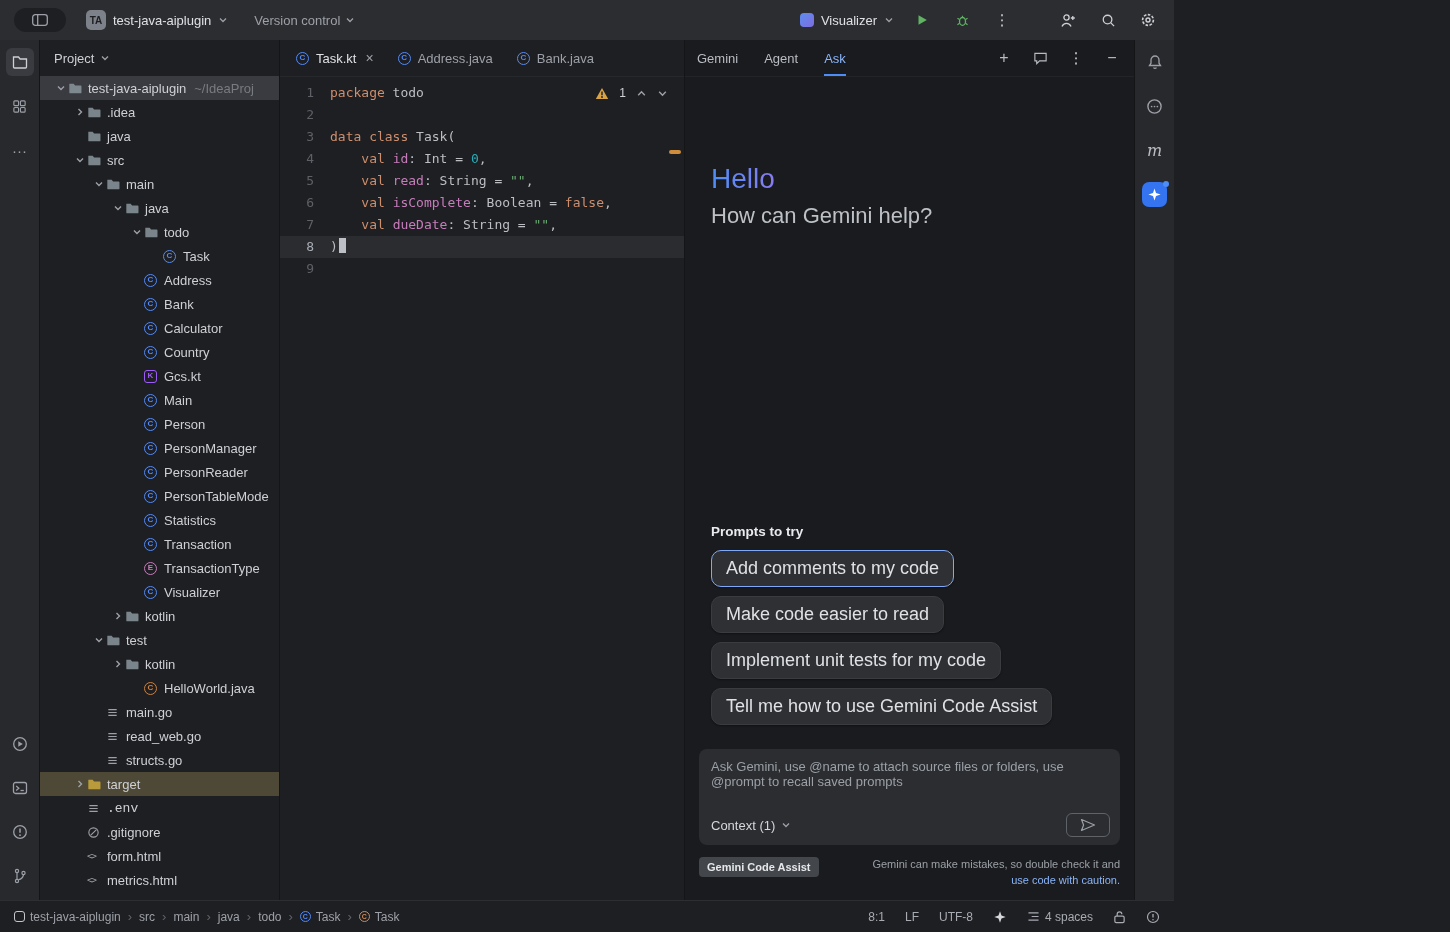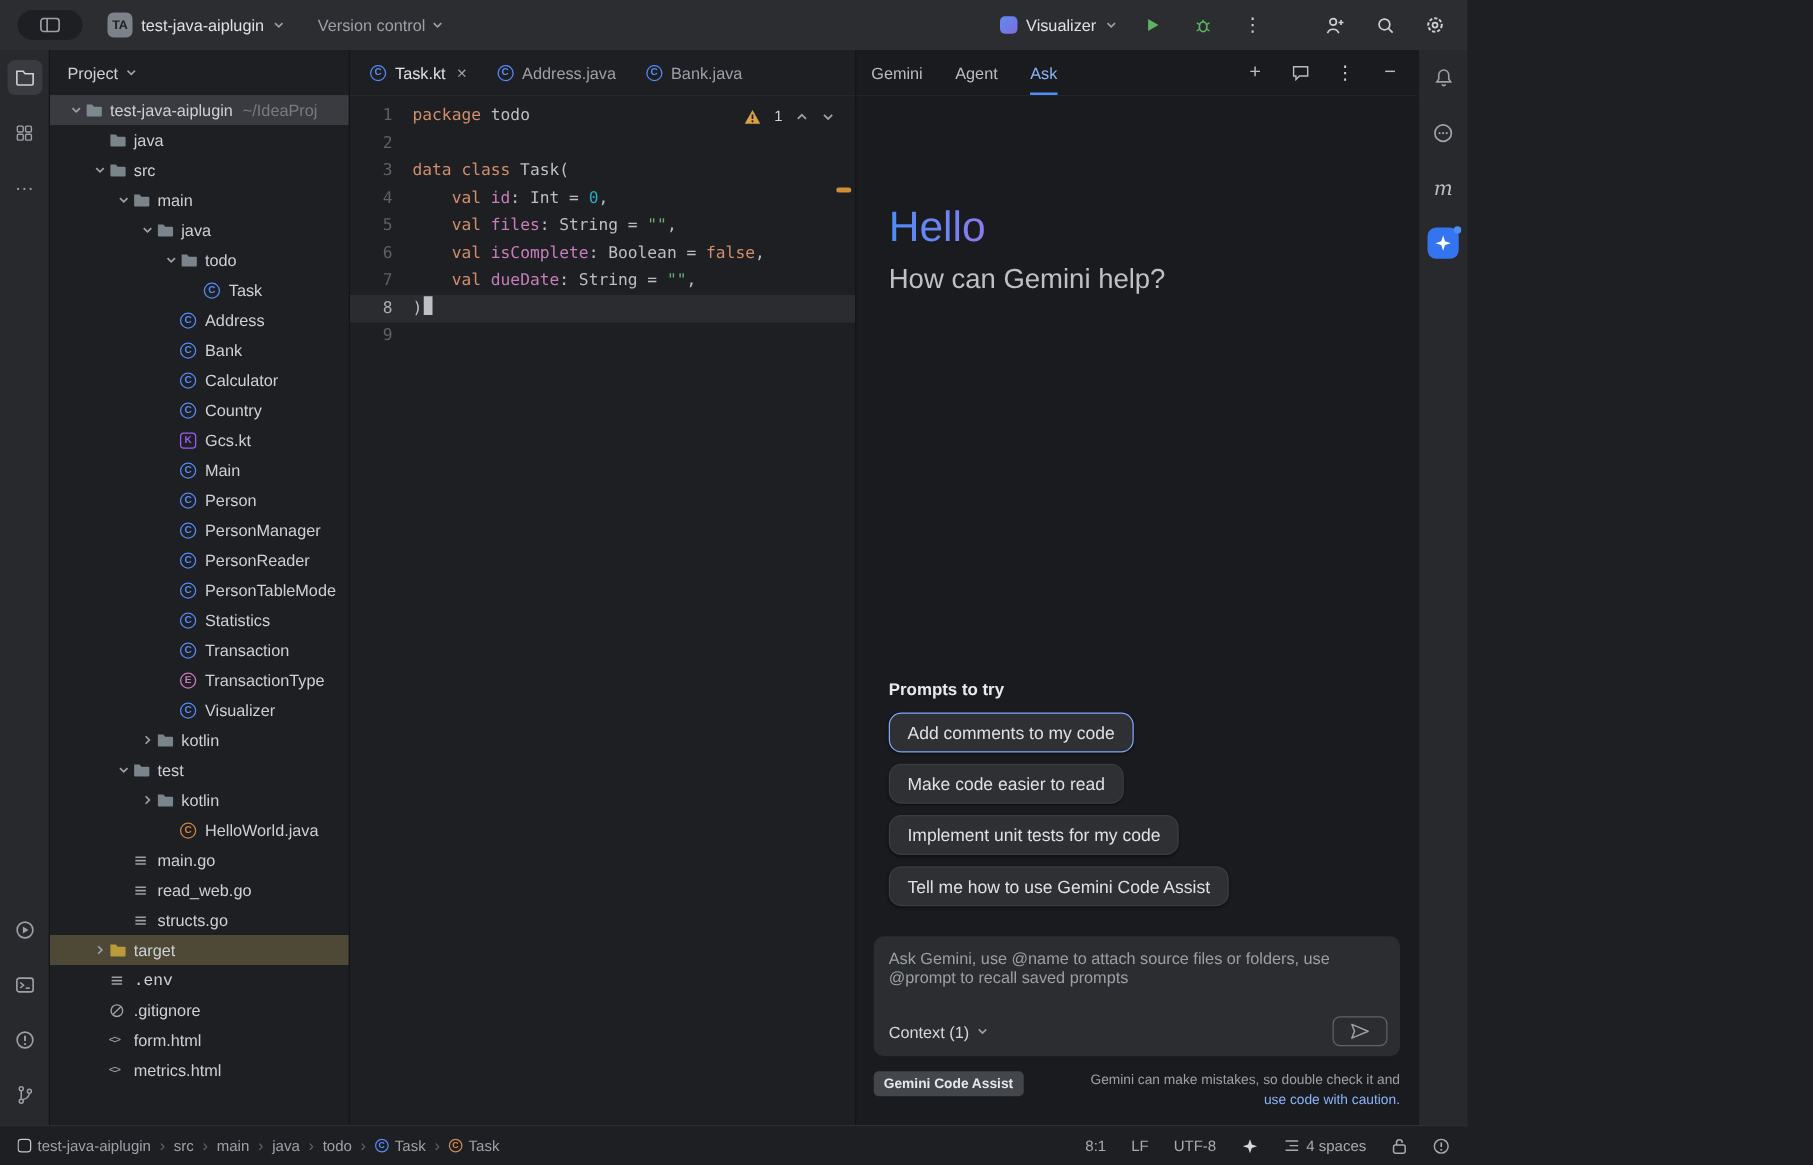--- a/index.html
+++ b/index.html
@@ -80,25 +80,25 @@
 
   
   .gemini-panel { width:450px; flex:0 0 auto; background:#1A1B1E; border-left:1px solid #141517; display:flex; flex-direction:column; min-height:0; }
   .gm-header { height:37px; display:flex; align-items:center; padding:0 12px; gap:26px; flex:0 0 auto; border-bottom:1px solid #232428; }
   .gm-tab { height:100%; display:flex; align-items:center; color:#B9BCC3; cursor:pointer; border-bottom:2px solid transparent; padding-top:2px; }
   .gm-tab.active { color:#8AB4F8; border-bottom-color:#4E8DF7; }
   .gm-header-icons { margin-left:auto; display:flex; align-items:center; gap:16px; color:#B9BCC3; }
   .gm-hicon { cursor:pointer; display:flex; align-items:center; justify-content:center; width:20px; height:20px; font-size:16px; }
   .gm-body { flex:1; display:flex; flex-direction:column; padding:0 14px 12px; min-height:0; }
   .gm-greeting { margin:86px 12px 0; }
-  .gm-hello { font-size:34px; font-weight:500; background:linear-gradient(90deg,#4C8DF6,#8A7CF0); -webkit-background-clip:text; background-clip:text; color:transparent; width:fit-content; }
+  .gm-hello { font-size:28px; font-weight:500; background:linear-gradient(90deg,#4C8DF6,#8A7CF0); -webkit-background-clip:text; background-clip:text; color:transparent; width:fit-content; }
   .gm-sub { margin-top:8px; font-size:22px; color:#BDC1C6; }
   .gm-spacer { flex:1; }
   .gm-prompts-heading { margin:0 12px 2px; font-weight:bold; color:#E8EAED; font-size:13.5px; }
-  .gm-chip { margin:9px 12px 0; width:fit-content; padding:7px 14px; border-radius:10px; background:#2E3034; color:#DFE1E5; font-size:14px; cursor:pointer; border:1px solid #3A3C40; box-shadow:0 1px 2px rgba(0,0,0,.4); }
+  .gm-chip { margin:9px 12px 0; width:fit-content; padding:7px 14px; border-radius:10px; background:#2E3034; color:#DFE1E5; font-size:18px; cursor:pointer; border:1px solid #3A3C40; box-shadow:0 1px 2px rgba(0,0,0,.4); }
   .gm-chip.focused { border:1.5px solid #7FA8F8; }
   .gm-inputbox { margin-top:24px; height:96px; background:#2B2D31; border-radius:8px; position:relative; }
   .gm-inputbox textarea { width:100%; height:56px; background:transparent; border:none; outline:none; resize:none; color:#DFE1E5; font-family:"Liberation Sans",sans-serif; font-size:13px; padding:10px 12px; }
   .gm-inputbox textarea::placeholder { color:#9AA0A6; }
   .gm-input-bottom { position:absolute; left:12px; right:10px; bottom:8px; display:flex; align-items:center; justify-content:space-between; }
   .gm-context { display:flex; align-items:center; gap:6px; color:#D5D7DB; cursor:pointer; }
   .gm-send { width:44px; height:24px; border:1px solid #5F6368; border-radius:6px; display:flex; align-items:center; justify-content:center; cursor:pointer; }
   .gm-footer { margin-top:12px; display:flex; justify-content:space-between; align-items:flex-start; }
   .gm-badge { background:#43464B; color:#E6E8EB; font-size:11px; font-weight:bold; padding:4px 8px; border-radius:4px; }
   .gm-disclaimer { text-align:right; font-size:11px; color:#9AA0A6; line-height:1.4; max-width:270px; }
@@ -252,20 +252,33 @@
             </span>
             <span class="tree-icon-slot">
               <svg width="14" height="14" viewBox="0 0 16 16">
                 <path d="M1.5 3 h5 l1.6 2 h6.4 a.9.9 0 0 1 .9.9 v7.1 a1 1 0 0 1 -1 1 h-11.9 a1 1 0 0 1 -1 -1 z" fill="#87939A" opacity="0.88"></path>
               </svg>
             </span>
             <span class="tree-label">test-java-aiplugin</span>
             <span class="tree-hint">~/IdeaProj</span>
           </div>
           <div class="tree-row" style="padding-left: 32px;">
+            <span class="tree-chev-slot">
+              <svg class="chev-svg rot-90" width="10" height="10" viewBox="0 0 10 10">
+                <path d="M2 3.5 L5 6.5 L8 3.5" fill="none" stroke="#9DA0A8" stroke-width="1.4"></path>
+              </svg>
+            </span>
+            <span class="tree-icon-slot">
+              <svg width="14" height="14" viewBox="0 0 16 16">
+                <path d="M1.5 3 h5 l1.6 2 h6.4 a.9.9 0 0 1 .9.9 v7.1 a1 1 0 0 1 -1 1 h-11.9 a1 1 0 0 1 -1 -1 z" fill="#87939A" opacity="0.88"></path>
+              </svg>
+            </span>
+            <span class="tree-label">.idea</span>
+          </div>
+          <div class="tree-row" style="padding-left: 32px;">
             <span class="tree-chev-slot"></span>
             <span class="tree-icon-slot">
               <svg width="14" height="14" viewBox="0 0 16 16">
                 <path d="M1.5 3 h5 l1.6 2 h6.4 a.9.9 0 0 1 .9.9 v7.1 a1 1 0 0 1 -1 1 h-11.9 a1 1 0 0 1 -1 -1 z" fill="#87939A" opacity="0.88"></path>
               </svg>
             </span>
             <span class="tree-label">java</span>
           </div>
           <div class="tree-row" style="padding-left: 32px;">
             <span class="tree-chev-slot">
@@ -561,21 +574,21 @@
             <span class="ic-round" style="--c:#548AF7">C</span>
             <span class="tab-label">Bank.java</span>
           </div>
         </div>
       <div class="code-area">
         <div id="code-lines">
             <div class="code-line"><span class="ln">1</span><span class="code-text"><span class="tk-kw">package</span><span class="tk-def"> todo</span></span></div>
             <div class="code-line"><span class="ln">2</span><span class="code-text"></span></div>
             <div class="code-line"><span class="ln">3</span><span class="code-text"><span class="tk-kw">data class </span><span class="tk-def">Task(</span></span></div>
             <div class="code-line"><span class="ln">4</span><span class="code-text"><span class="tk-def">    </span><span class="tk-kw">val </span><span class="tk-prop">id</span><span class="tk-def">: Int = </span><span class="tk-num">0</span><span class="tk-def">,</span></span></div>
-            <div class="code-line"><span class="ln">5</span><span class="code-text"><span class="tk-def">    </span><span class="tk-kw">val </span><span class="tk-prop">files</span><span class="tk-def">: String = </span><span class="tk-str">""</span><span class="tk-def">,</span></span></div>
+            <div class="code-line"><span class="ln">5</span><span class="code-text"><span class="tk-def">    </span><span class="tk-kw">val </span><span class="tk-prop">read</span><span class="tk-def">: String = </span><span class="tk-str">""</span><span class="tk-def">,</span></span></div>
             <div class="code-line"><span class="ln">6</span><span class="code-text"><span class="tk-def">    </span><span class="tk-kw">val </span><span class="tk-prop">isComplete</span><span class="tk-def">: Boolean = </span><span class="tk-kw">false</span><span class="tk-def">,</span></span></div>
             <div class="code-line"><span class="ln">7</span><span class="code-text"><span class="tk-def">    </span><span class="tk-kw">val </span><span class="tk-prop">dueDate</span><span class="tk-def">: String = </span><span class="tk-str">""</span><span class="tk-def">,</span></span></div>
             <div class="code-line caret-line"><span class="ln">8</span><span class="code-text"><span class="tk-def">)</span><span class="cursor"></span></span></div>
             <div class="code-line"><span class="ln">9</span><span class="code-text"></span></div>
           </div>
         <div class="inspect-widget">
           <svg width="14" height="13" viewBox="0 0 14 13">
               <path d="M7 1 L13.2 12 H0.8 Z" fill="#D9A343"></path>
               <path d="M7 4.6 v3.6" stroke="#1E1F22" stroke-width="1.4"></path>
               <circle cx="7" cy="10" r="0.9" fill="#1E1F22"></circle>

